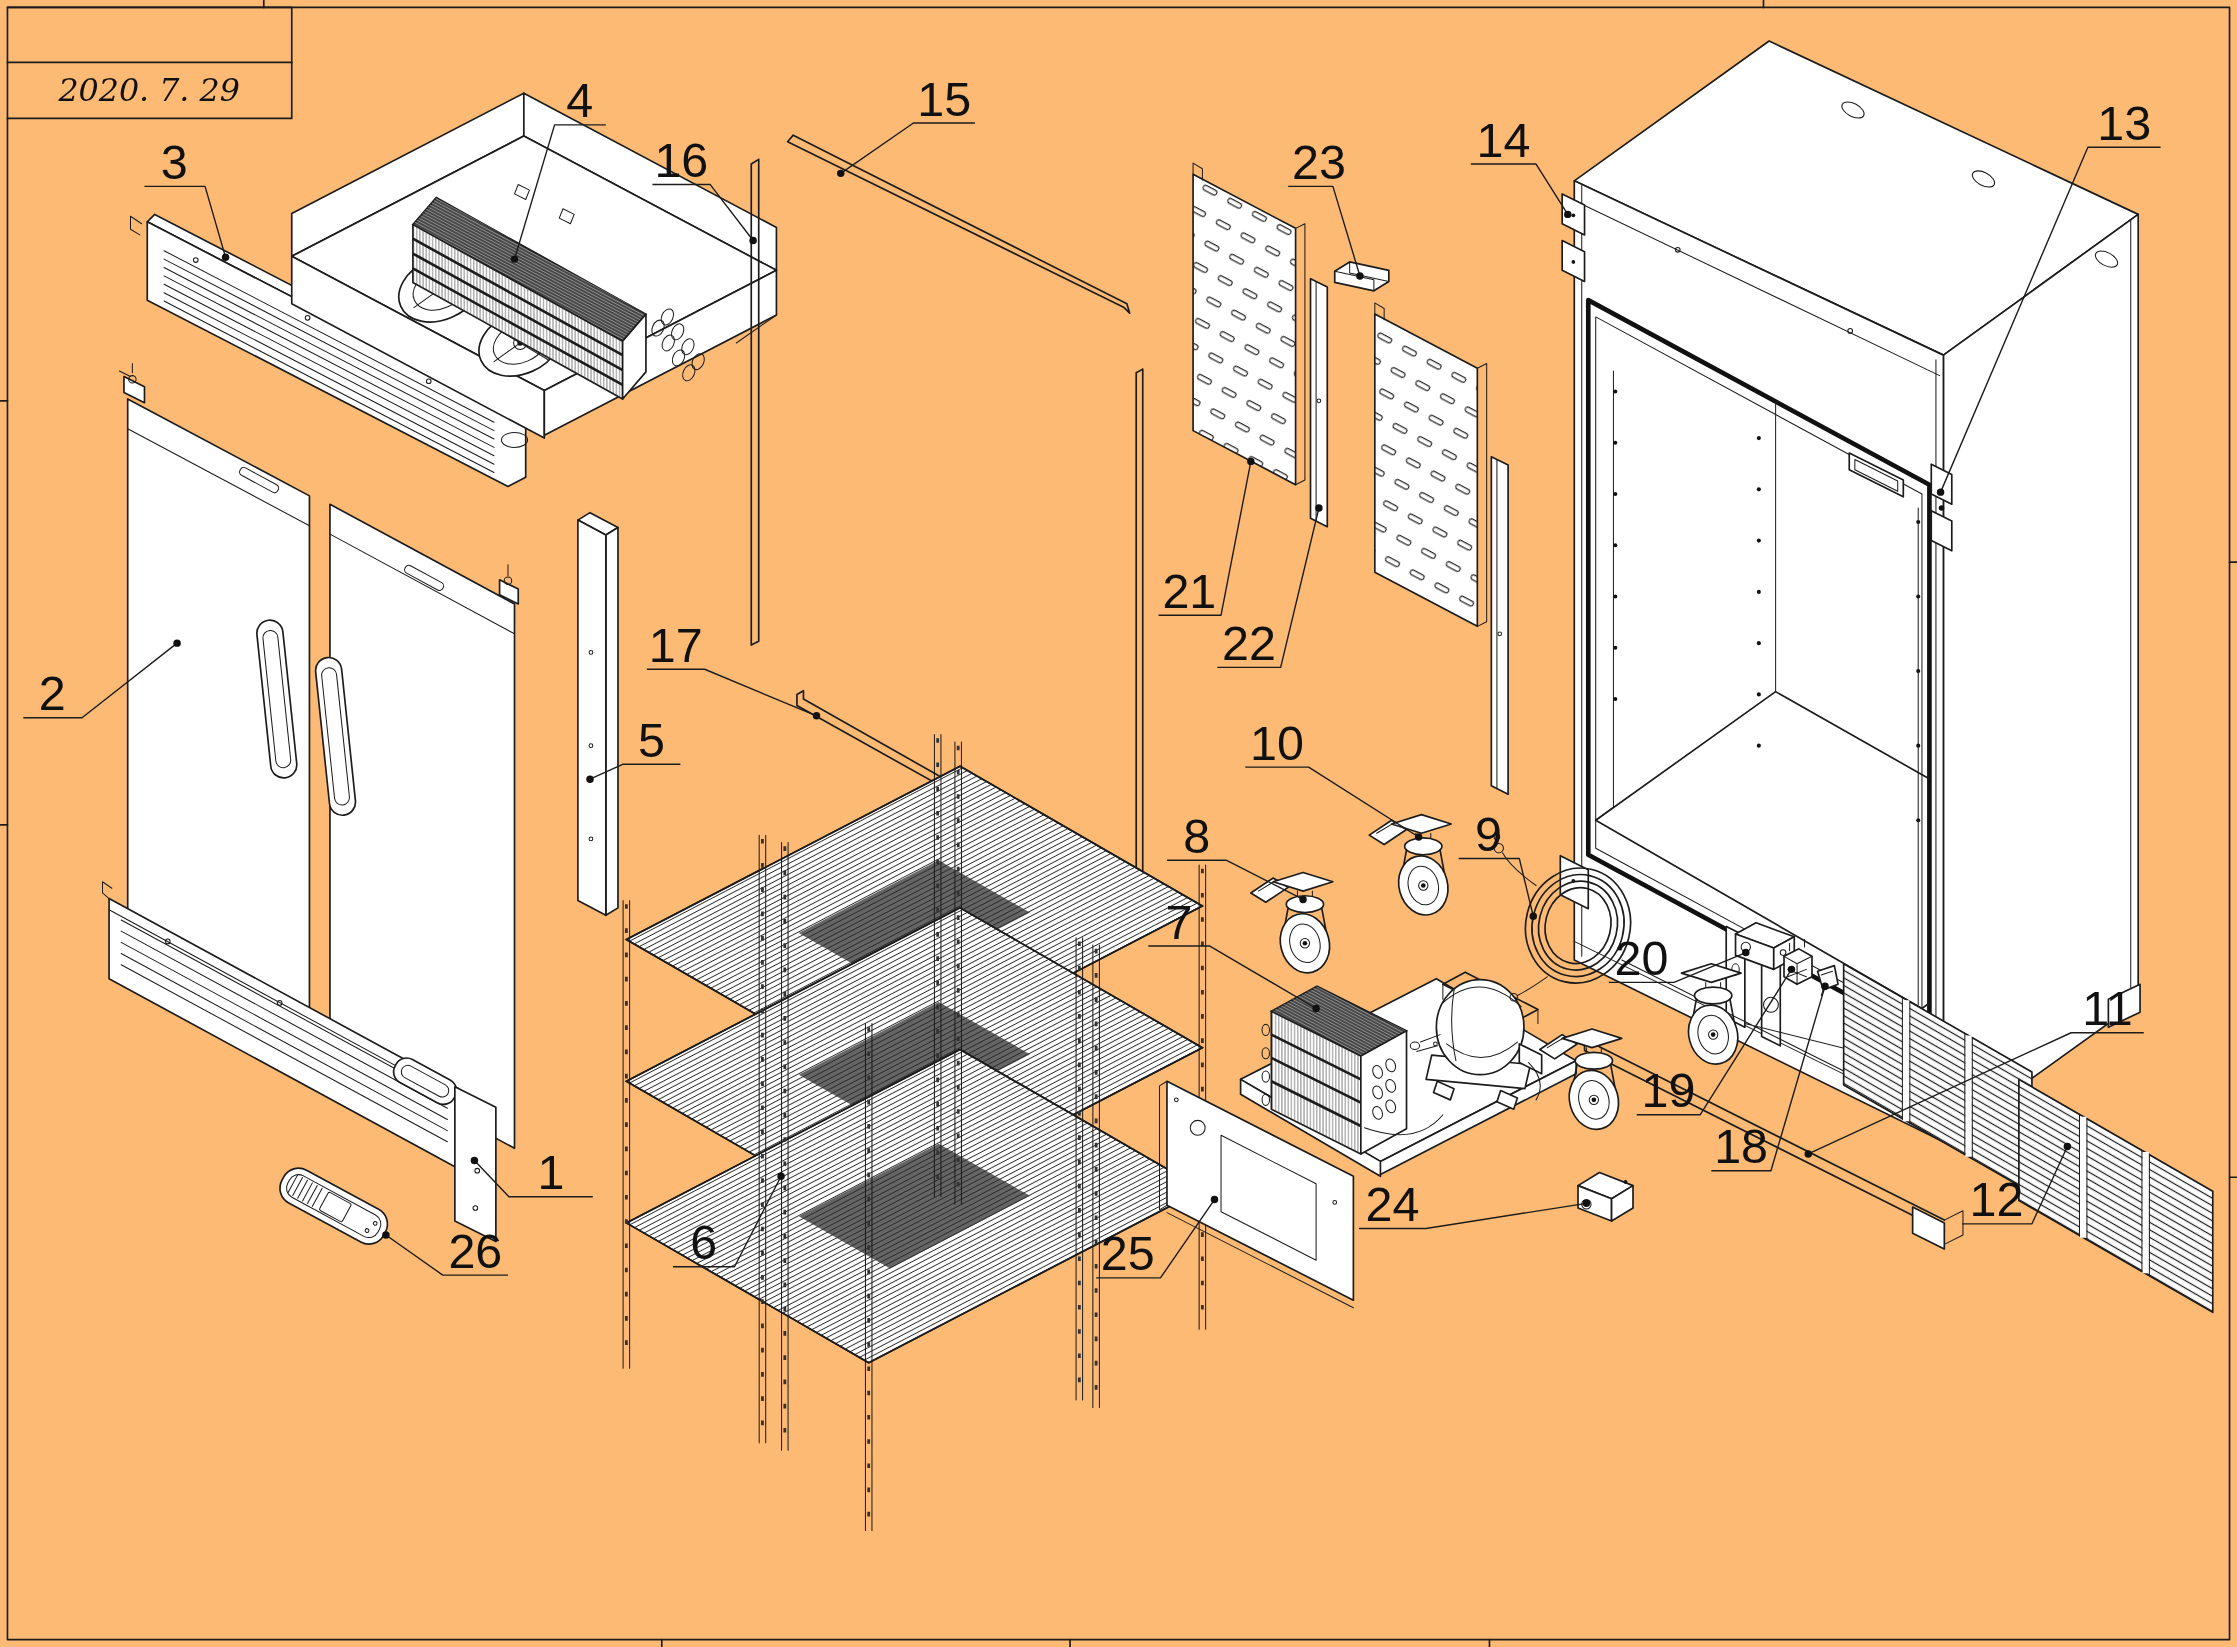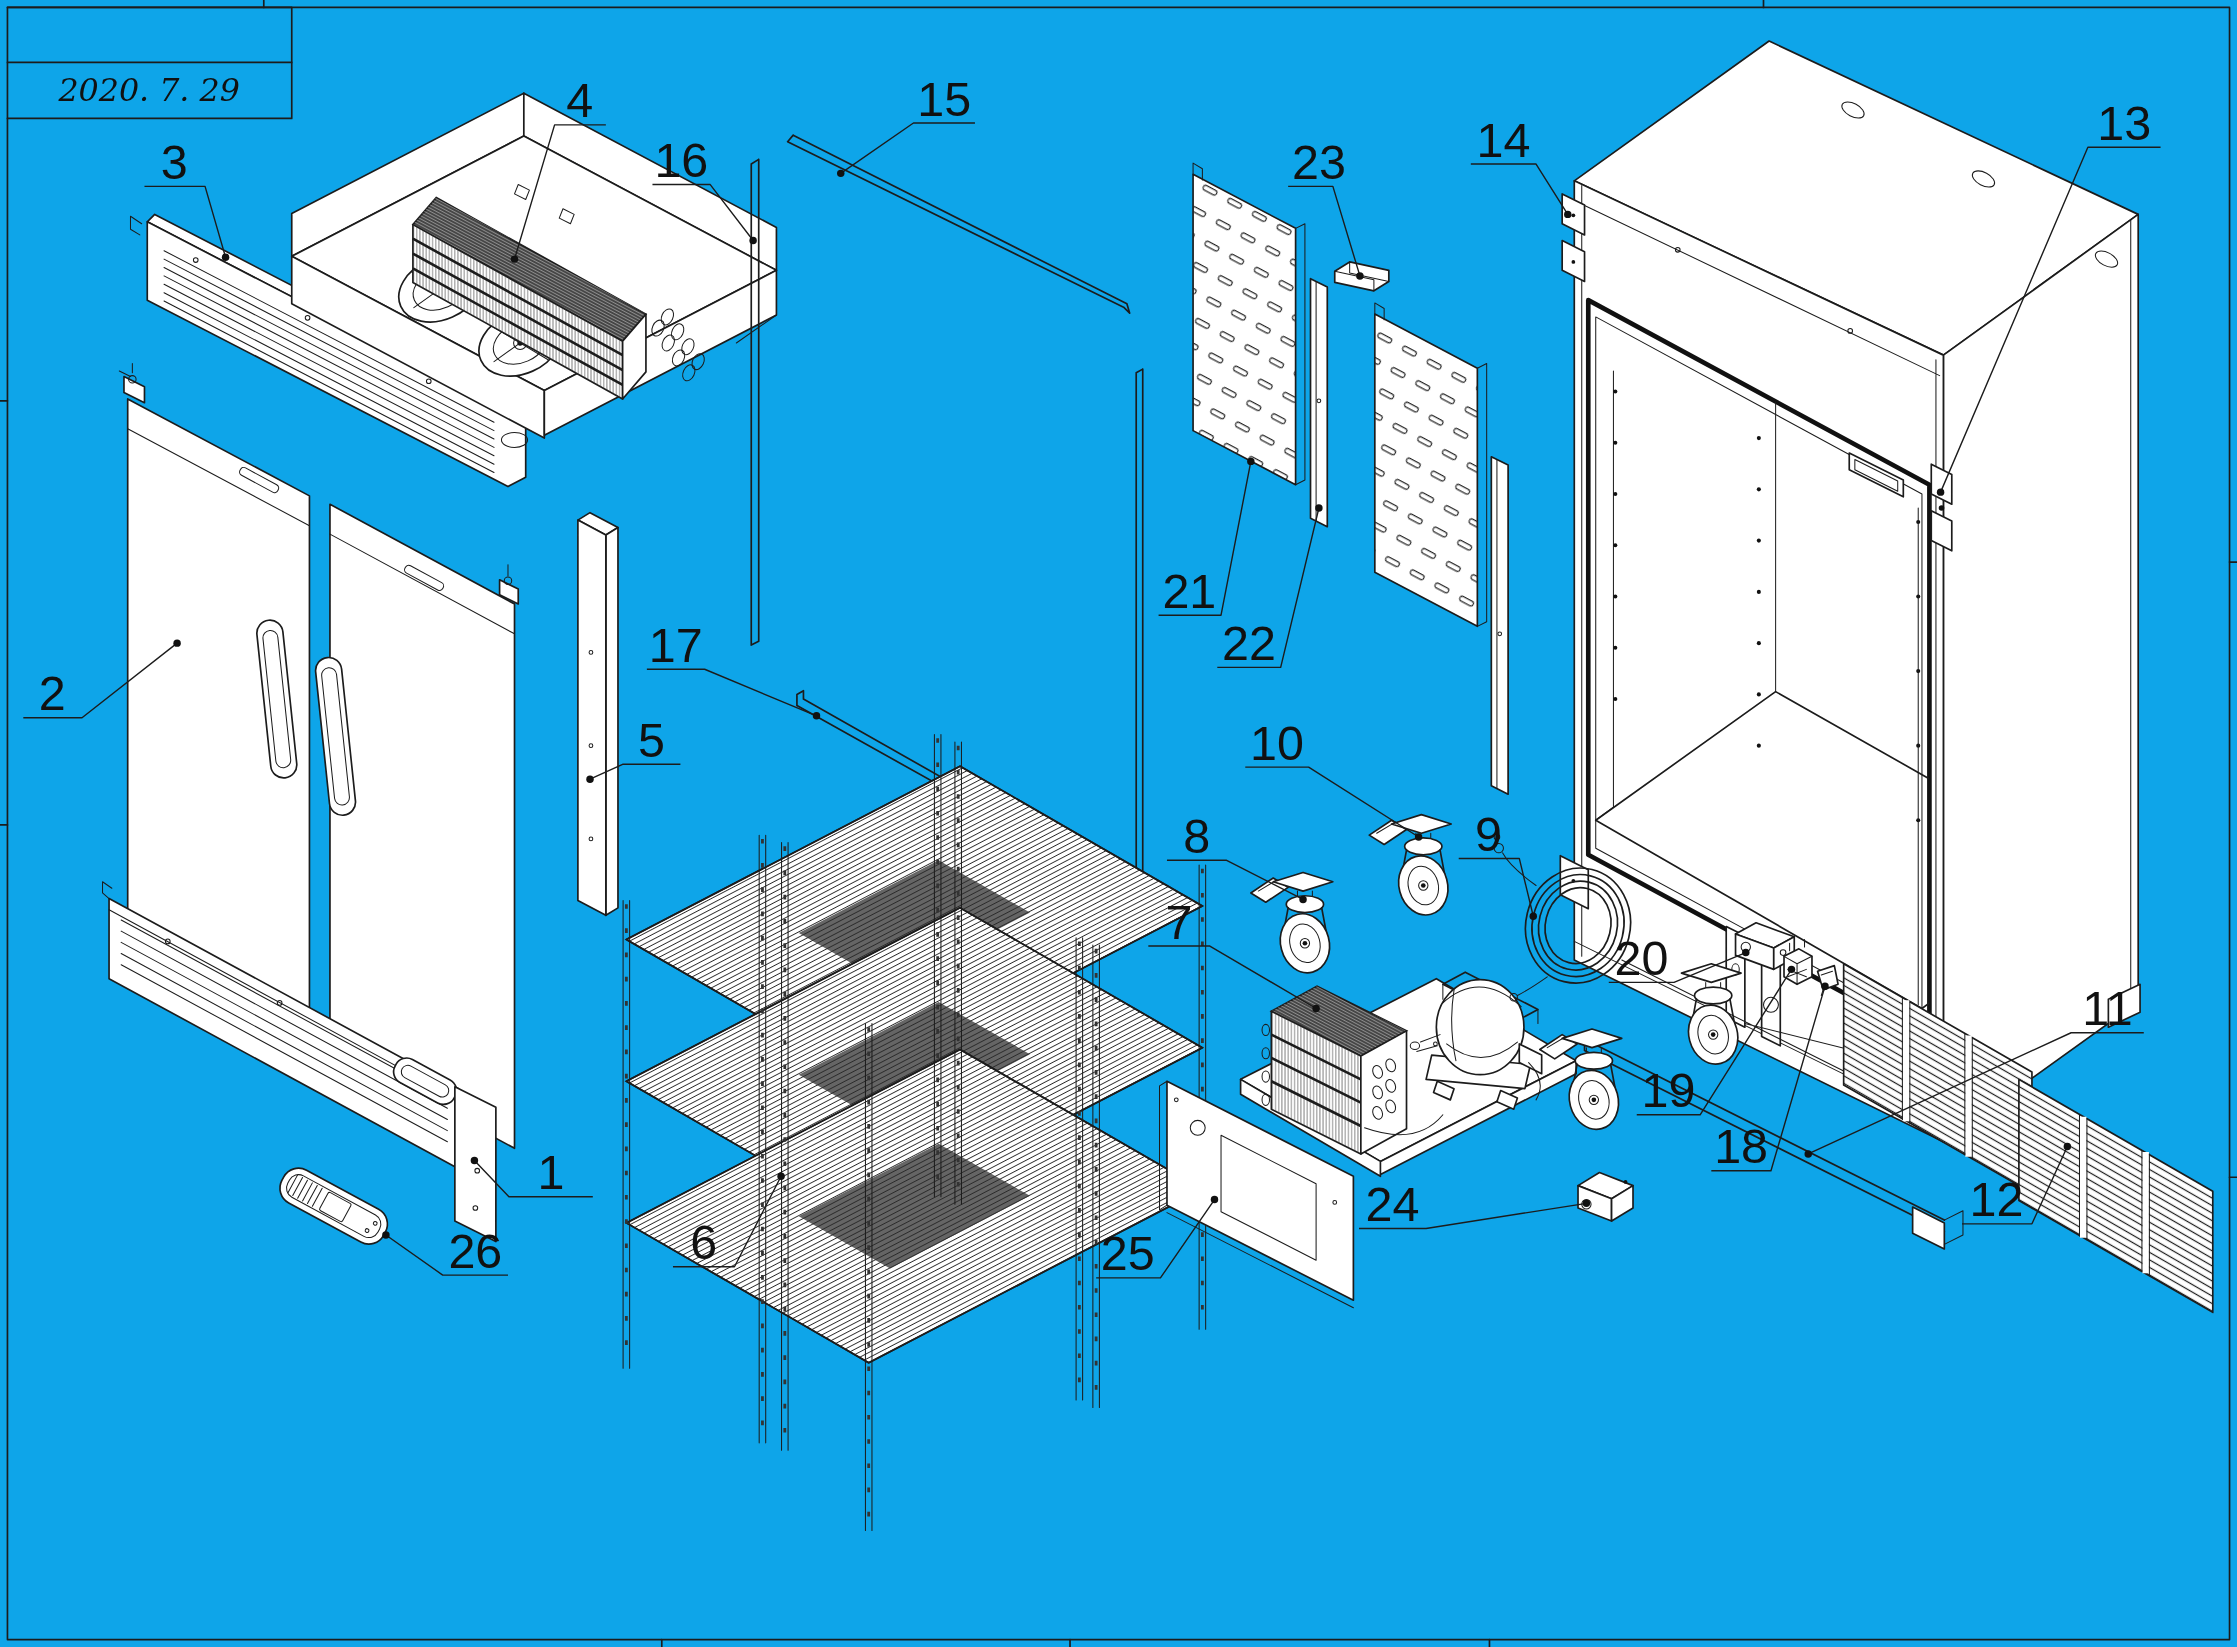--- a/index.html
+++ b/index.html
@@ -1,16 +1,16 @@
 <!DOCTYPE html>
 <html style="font-size:15px"><head>
 <meta charset="utf-8">
 <style>
   html,body{margin:0;padding:0;background:#fff;}
-  .page{position:relative;width:2237px;height:1647px;background:#0ea5e9;overflow:hidden;
+  .page{position:relative;width:2237px;height:1647px;background:#fdba74;overflow:hidden;
         font-family:"Liberation Sans",sans-serif;text-decoration:underline;}
   svg{position:absolute;left:0;top:0;}
   .ln{fill:none;stroke:#1c1c1c;stroke-width:1.8;stroke-linejoin:round;stroke-linecap:round;}
   .fw{fill:#ffffff;stroke:#1c1c1c;stroke-width:1.8;stroke-linejoin:round;}
   .thin{fill:none;stroke:#1c1c1c;stroke-width:1.1;stroke-linejoin:round;stroke-linecap:round;}
   .thick{fill:none;stroke:#111;stroke-width:5;stroke-linejoin:round;}
   .lead{fill:none;stroke:#1c1c1c;stroke-width:1.5;stroke-linejoin:round;}
   .dot{fill:#111;stroke:none;}
   .lbl{font-family:"Liberation Sans",sans-serif;font-size:52px;fill:#111;text-anchor:middle;}
   .date{font-family:"DejaVu Serif","Liberation Serif",serif;font-style:italic;font-size:34px;fill:#111;text-anchor:middle;}

